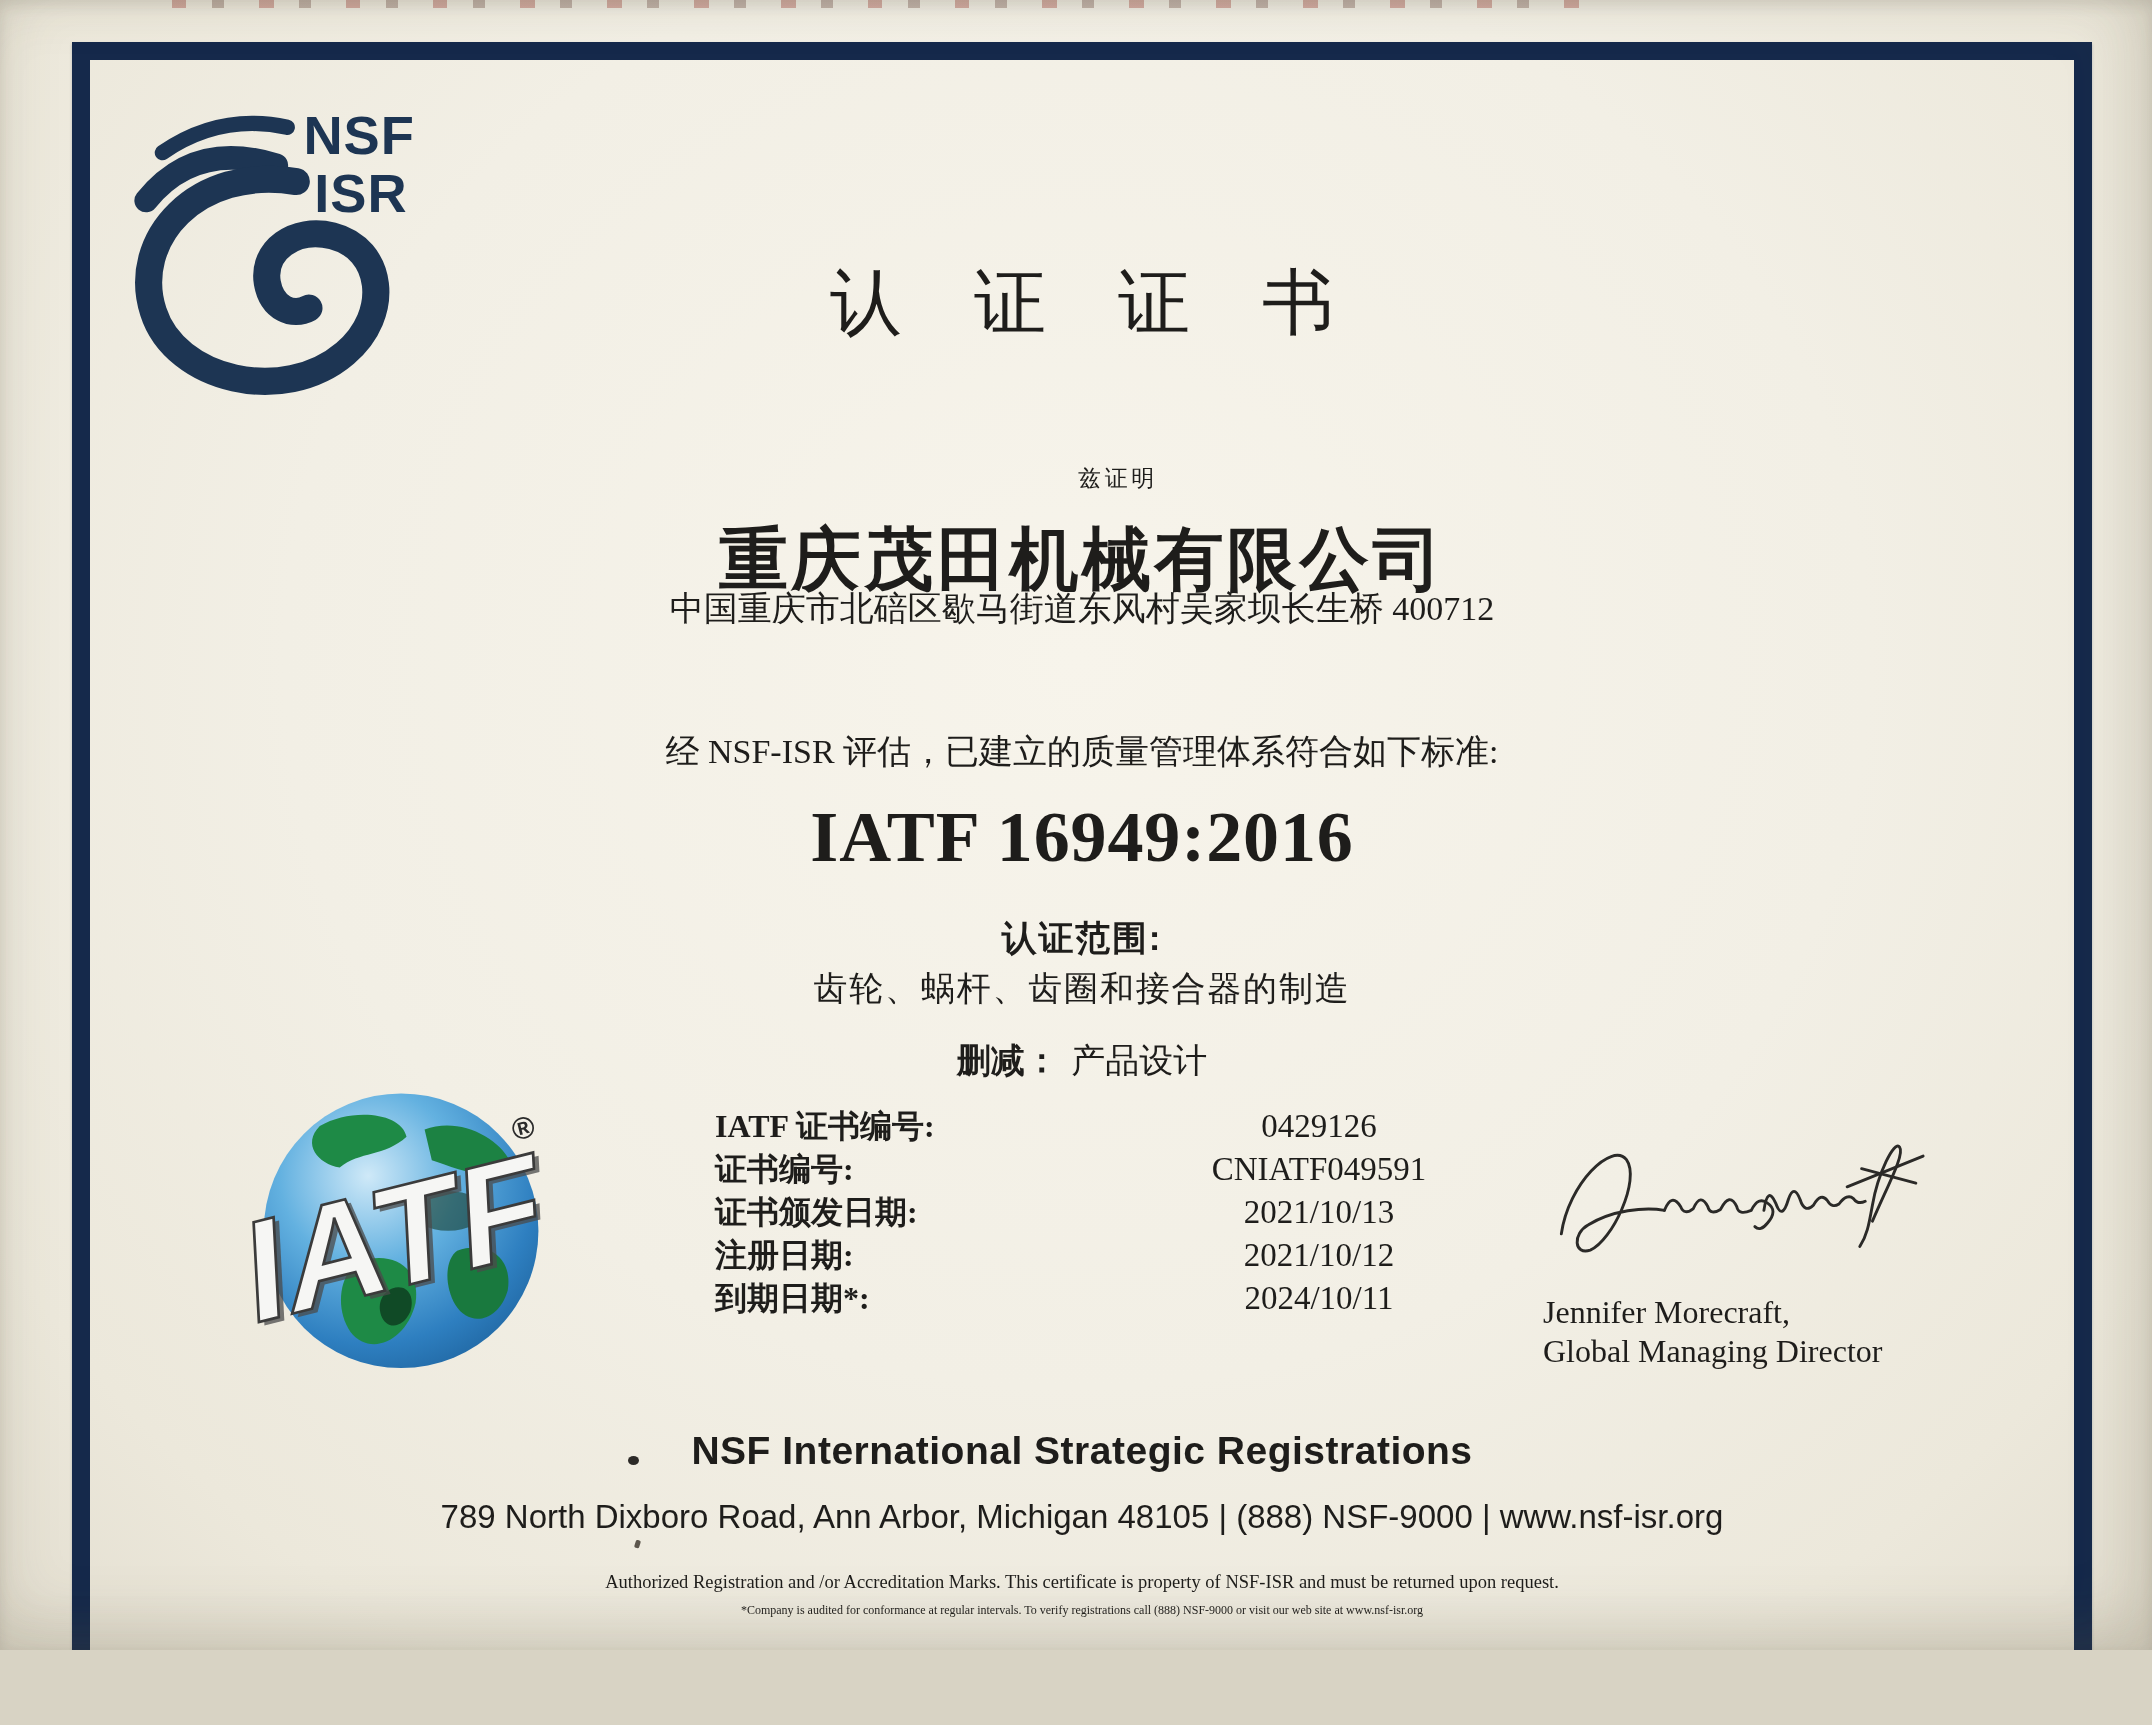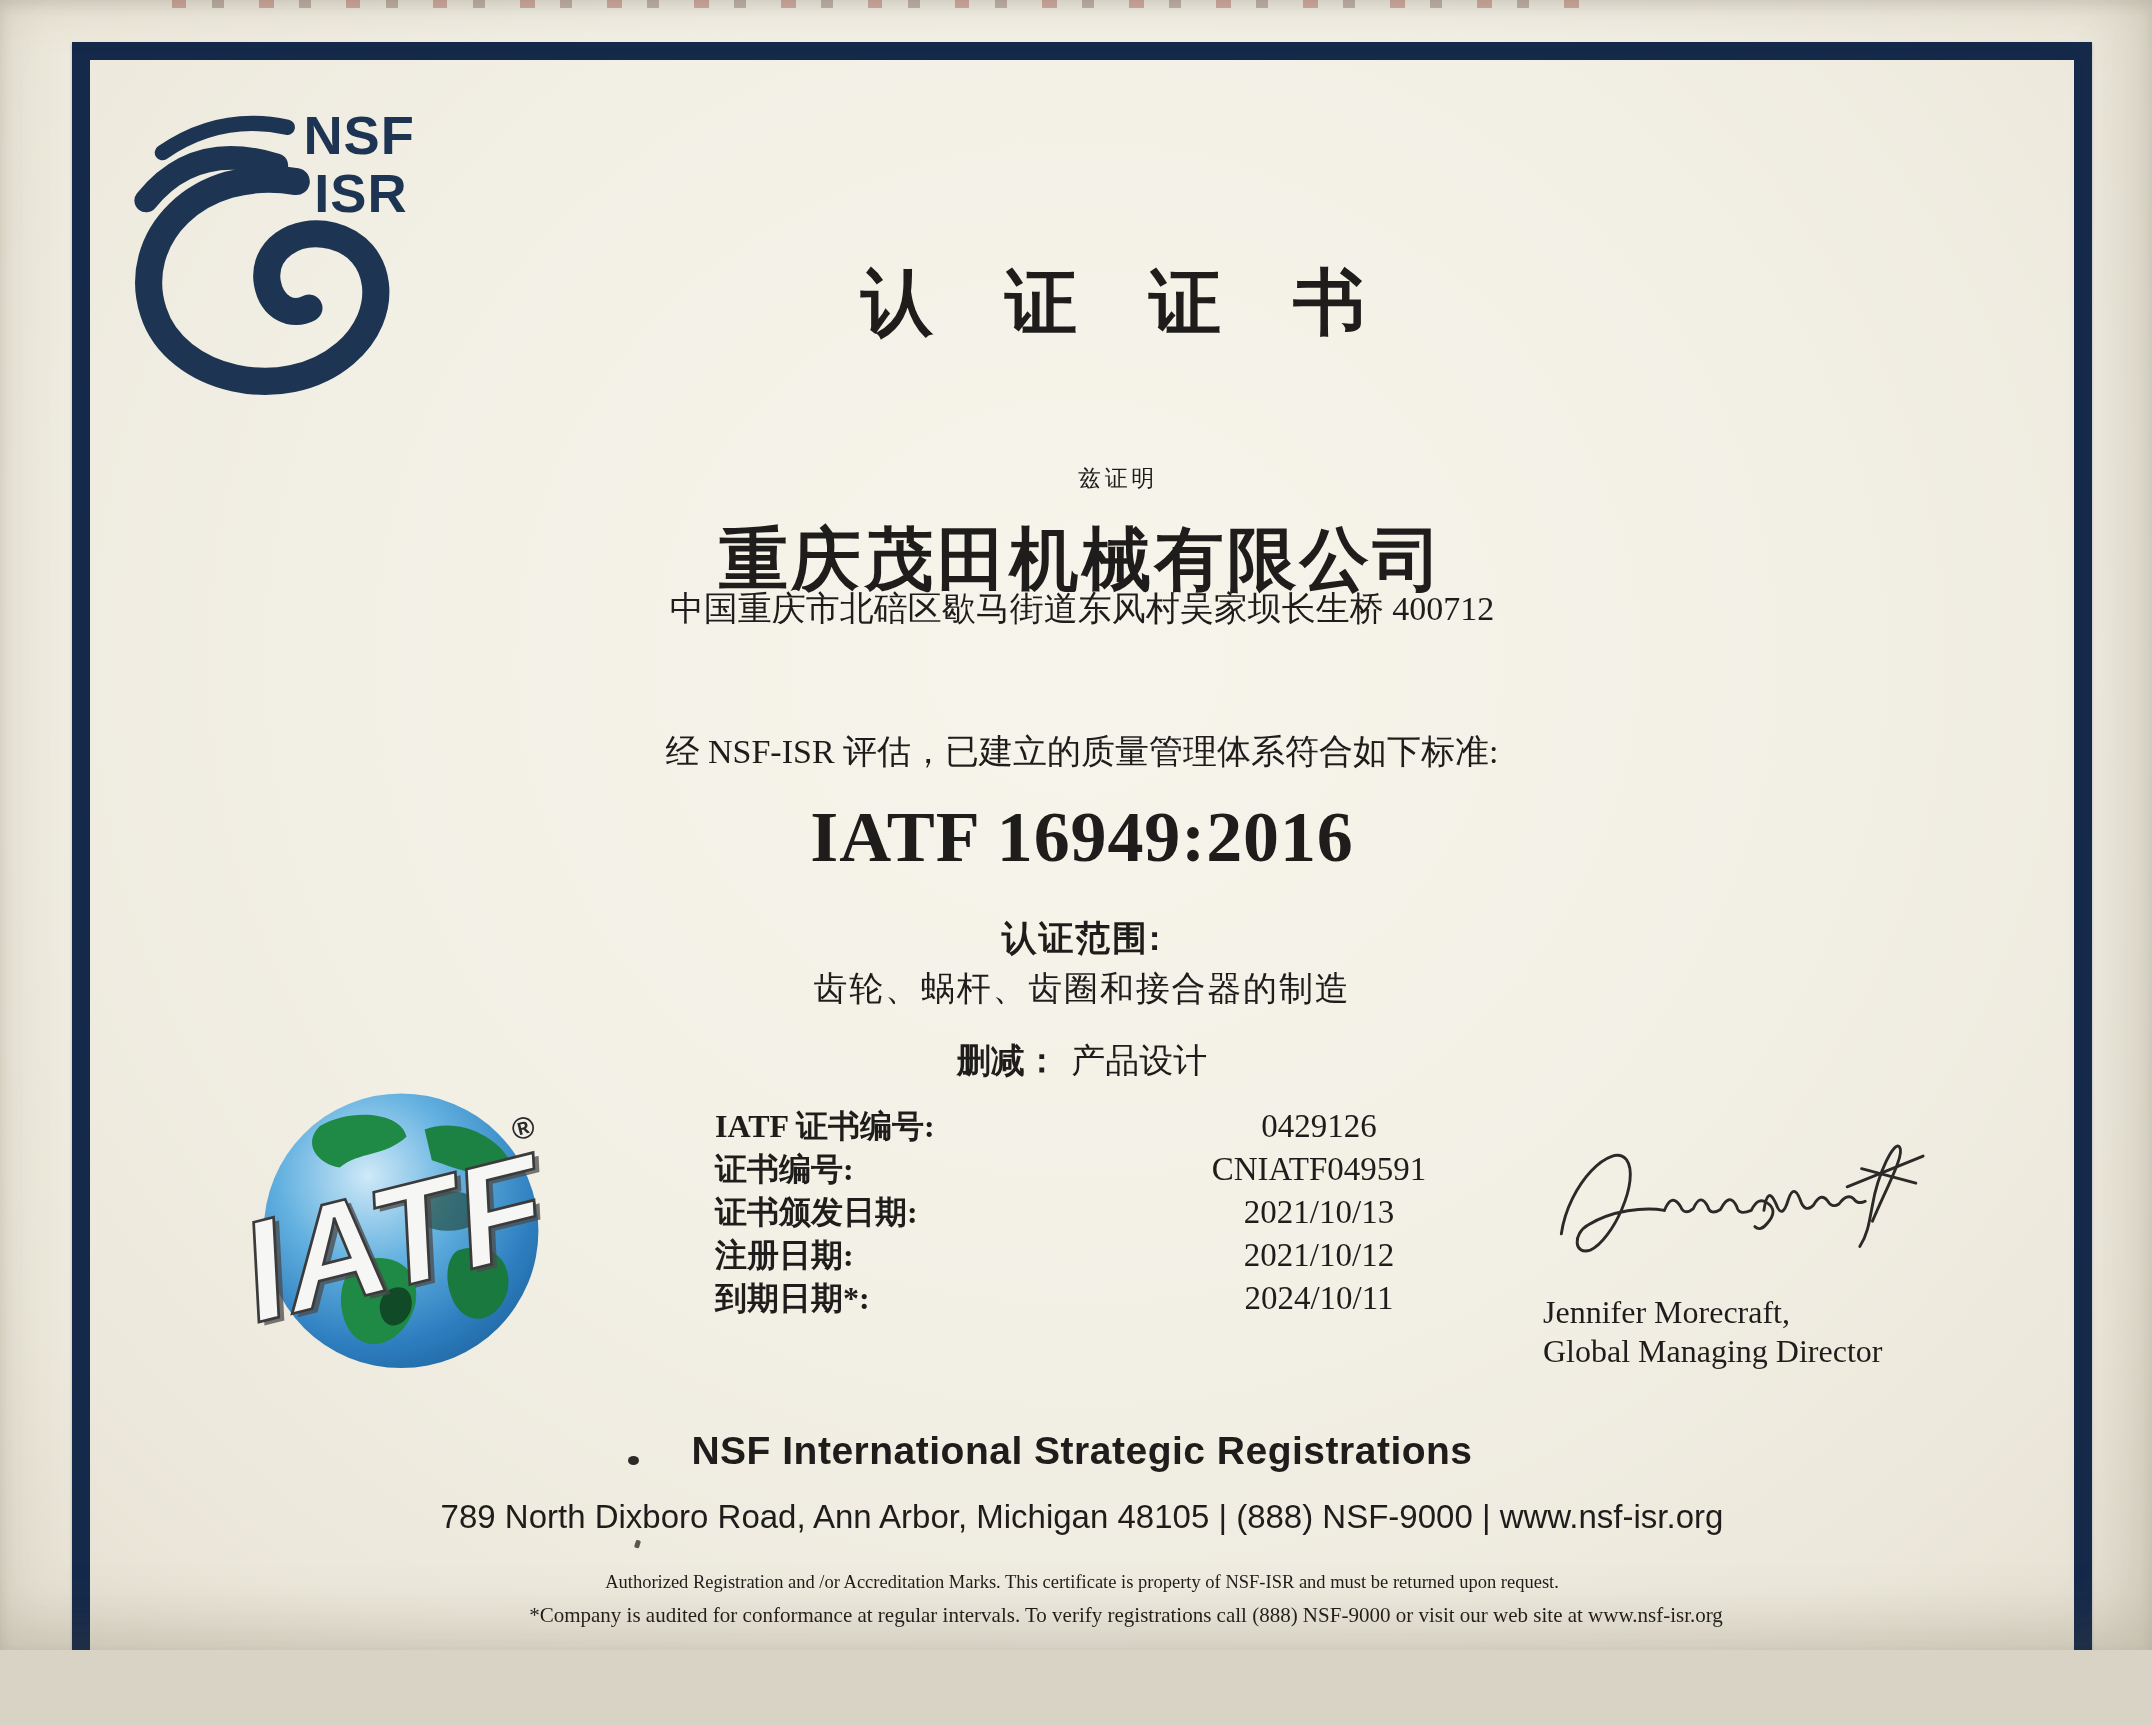--- a/index.html
+++ b/index.html
@@ -20,21 +20,21 @@
   .top-artifacts{position:absolute;top:0;left:172px;width:1411px;height:8.1px;opacity:.5;
     background:repeating-linear-gradient(90deg, rgba(150,35,28,.65) 0 14.5px, transparent 14.5px 40px, rgba(70,25,18,.55) 40px 52px, transparent 52px 87px);}
   .frame{position:absolute;left:72px;top:42px;width:2020px;height:1646px;
     border:18px solid var(--navy);box-sizing:border-box;
     box-shadow:0 1.8px 2.7px rgba(20,35,70,.25);}
   .centered{position:absolute;left:72px;width:2020px;text-align:center;}
 
   .nsf-logo{position:absolute;left:119px;top:80px;width:331px;height:317px;}
   .nsf-logo text{font-family:"Liberation Sans","DejaVu Sans",sans-serif;font-weight:bold;fill:var(--logo-navy);font-size:60px;letter-spacing:1px;}
 
-  .cert-title{top:255px;font-size:72px;font-weight:700;letter-spacing:27px;text-indent:27px;padding-left:31px;}
+  .cert-title{top:255px;font-size:72px;font-weight:400;letter-spacing:27px;text-indent:27px;}
   .attest{top:463px;font-size:23px;letter-spacing:3.6px;margin-left:36px;}
   .company{top:514px;font-size:69px;font-weight:700;letter-spacing:3.6px;}
   .company-address{top:586px;font-size:34px;}
   .assessment{top:729px;font-size:34px;}
   .standard{top:796px;font-size:72px;font-weight:700;letter-spacing:0.9px;}
   .scope-heading{top:915px;font-size:35px;font-weight:700;font-family:"Liberation Sans","DejaVu Sans",sans-serif;letter-spacing:1.8px;}
   .scope-text{top:966px;font-size:34px;letter-spacing:1.8px;}
   .exclusion{top:1038px;font-size:34px;}
   .exclusion .exl{font-weight:700;font-family:"Liberation Sans","DejaVu Sans",sans-serif;}
   .exclusion .exv{margin-left:12.7px;}
@@ -46,21 +46,21 @@
   .dlabel{width:387px;font-size:32px;font-weight:700;text-align:left;}
   .dvalue{width:434px;font-size:33px;text-align:center;}
 
   .signature-svg{position:absolute;left:1536px;top:1127px;width:407px;height:154px;}
   .sig-name{position:absolute;left:1543px;top:1294px;font-size:32px;}
   .sig-title{position:absolute;left:1543px;top:1333px;font-size:32px;}
 
   .issuer-name{top:1429px;font-size:39px;font-weight:700;font-family:"Liberation Sans","DejaVu Sans",sans-serif;letter-spacing:0.5px;}
   .issuer-address{top:1498px;font-size:33px;font-family:"Liberation Sans","DejaVu Sans",sans-serif;}
   .fine1{top:1572px;font-size:18.5px;}
-  .fine2{top:1603px;font-size:21px;padding-left:44px;}
+  .fine2{top:1603px;font-size:12px;}
 
   .speck{position:absolute;left:628px;top:1456px;width:11px;height:9px;background:#2c2a27;border-radius:50%;}
   .speck2{position:absolute;left:635px;top:1540px;width:4.5px;height:8.1px;background:#5c564c;border-radius:1.8px;transform:rotate(18deg);}
 </style>
 </head>
 <body>
 
 <div id="page">
 
   <div class="top-artifacts"></div>

